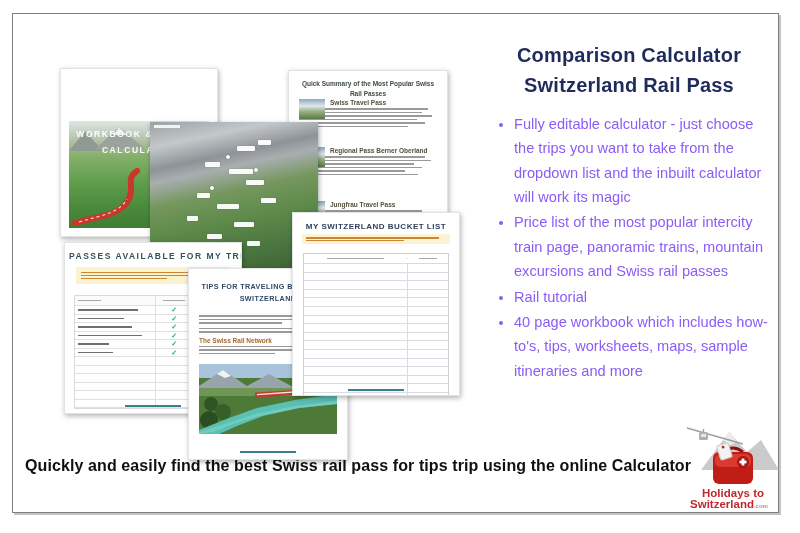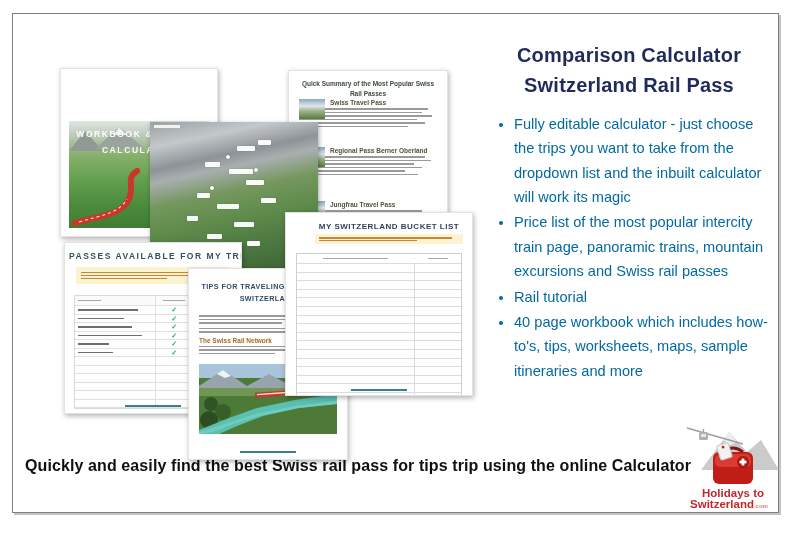--- a/index.html
+++ b/index.html
@@ -5,21 +5,21 @@
   html,body{margin:0;padding:0;background:#fff;}
   .stage{position:relative;width:800px;height:533px;background:#fff;overflow:hidden;
          font-family:"Liberation Sans",sans-serif;}
   .frame{position:absolute;left:12px;top:13px;width:765px;height:498px;background:#fff;
          border:1px solid #7e7e7e;box-shadow:2px 2px 0 rgba(125,125,125,.45);}
 
   
   .panel-title{position:absolute;left:486px;top:40px;width:286px;text-align:center;
                color:#1f2b5b;font-weight:bold;font-size:20px;line-height:1.5;letter-spacing:.2px;}
   .panel-title span{display:block;}
-  .bullets{position:absolute;left:494px;top:112px;width:282px;color:#0369a1;
+  .bullets{position:absolute;left:494px;top:112px;width:282px;color:#8b5cf6;
            font-size:14.6px;line-height:1.67;}
   .bullets ul{margin:0;padding-left:20px;}
   .bullets li{margin:0 0 1px 0;}
 
   
   .tagline{position:absolute;left:25px;top:457px;width:690px;font-size:16px;font-weight:bold;
            color:#101010;letter-spacing:.1px;white-space:nowrap;}
 
   
   .logo{position:absolute;left:683px;top:418px;width:100px;height:94px;}
@@ -27,21 +27,21 @@
 
   
   .page{position:absolute;background:#fff;border:1px solid #e3e3e3;
         box-shadow:1px 2px 5px rgba(0,0,0,.30);overflow:hidden;}
   .pg-summary{left:288px;top:70px;width:158px;height:150px;z-index:1;}
   .pg-cover  {left:60px; top:68px; width:156px;height:167px;z-index:2;}
   .pg-map    {left:150px;top:122px;width:168px;height:152px;z-index:3;border:none;
               box-shadow:1px 2px 5px rgba(0,0,0,.35);}
   .pg-passes {left:64px; top:242px;width:176px;height:170px;z-index:4;}
   .pg-tips   {left:188px;top:268px;width:158px;height:190px;z-index:5;}
-  .pg-bucket {left:285px;top:212px;width:166px;height:182px;z-index:6;padding-left:20px;}
+  .pg-bucket {left:292px;top:212px;width:166px;height:182px;z-index:6;}
 
   
   .cover-title{margin:9px 10px 0;text-align:center;color:#c0392f;font-weight:bold;
                font-size:9.5px;letter-spacing:.8px;line-height:1.55;}
   .cover-train-glyph{display:inline-block;width:10px;height:6px;background:#c0392f;
                border-radius:2px 3px 1px 1px;margin-left:3px;}
   .cover-photo{position:absolute;left:8px;right:8px;top:52px;bottom:8px;overflow:hidden;
      background:linear-gradient(180deg,#dfe6e2 0%,#bcc9b8 14%,#87b06c 32%,#62a04e 55%,#4d8c3d 78%,#407c33 100%);}
   .cover-sub{position:absolute;top:5px;left:0;right:0;text-align:center;color:rgba(255,255,255,.95);
              font-size:8.5px;font-weight:bold;letter-spacing:1.6px;line-height:1.9;}

